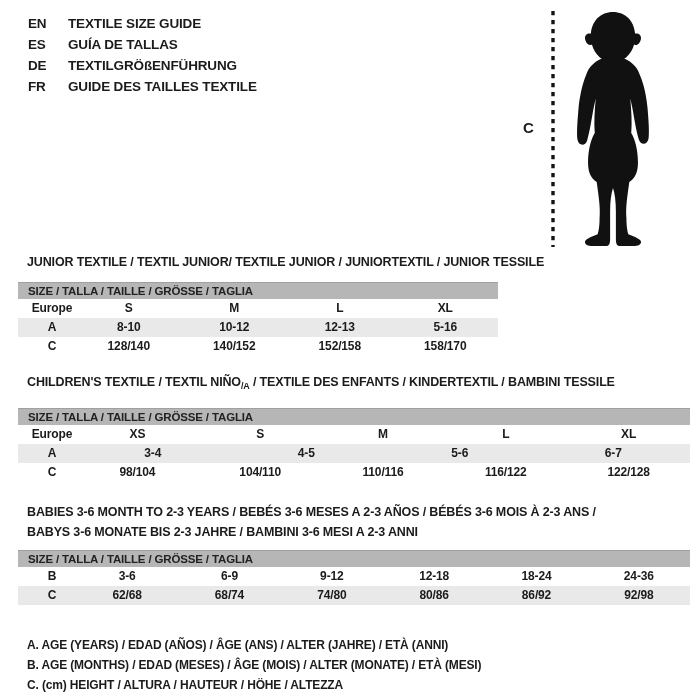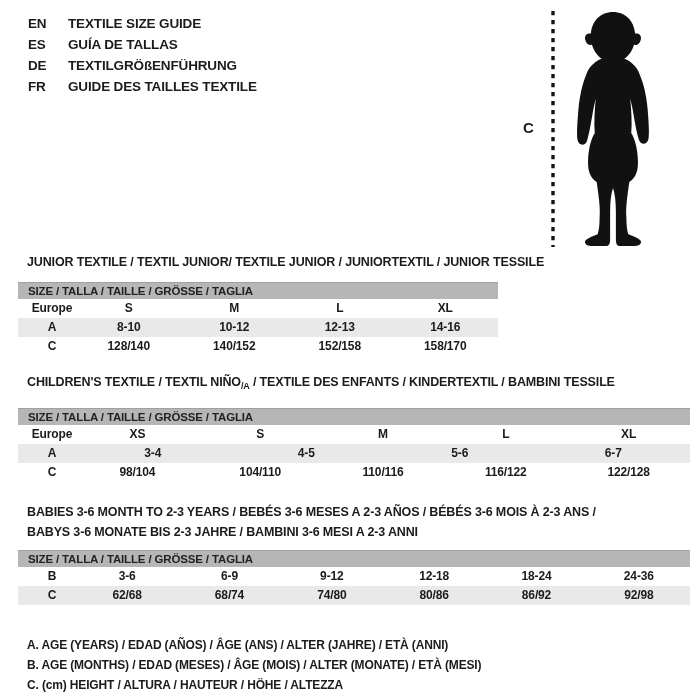--- a/index.html
+++ b/index.html
@@ -89,21 +89,21 @@
         <span class="cd">S</span>
         <span class="cd">M</span>
         <span class="cd">L</span>
         <span class="cd">XL</span>
       </div>
       <div class="trow shaded">
         <span class="c0">A</span>
         <span class="cd">8-10</span>
         <span class="cd">10-12</span>
         <span class="cd">12-13</span>
-        <span class="cd">14-16</span>
+        <span class="cd">5-16</span>
       </div>
       <div class="trow">
         <span class="c0">C</span>
         <span class="cd">128/140</span>
         <span class="cd">140/152</span>
         <span class="cd">152/158</span>
         <span class="cd">158/170</span>
       </div>
     </div>
   </section>

